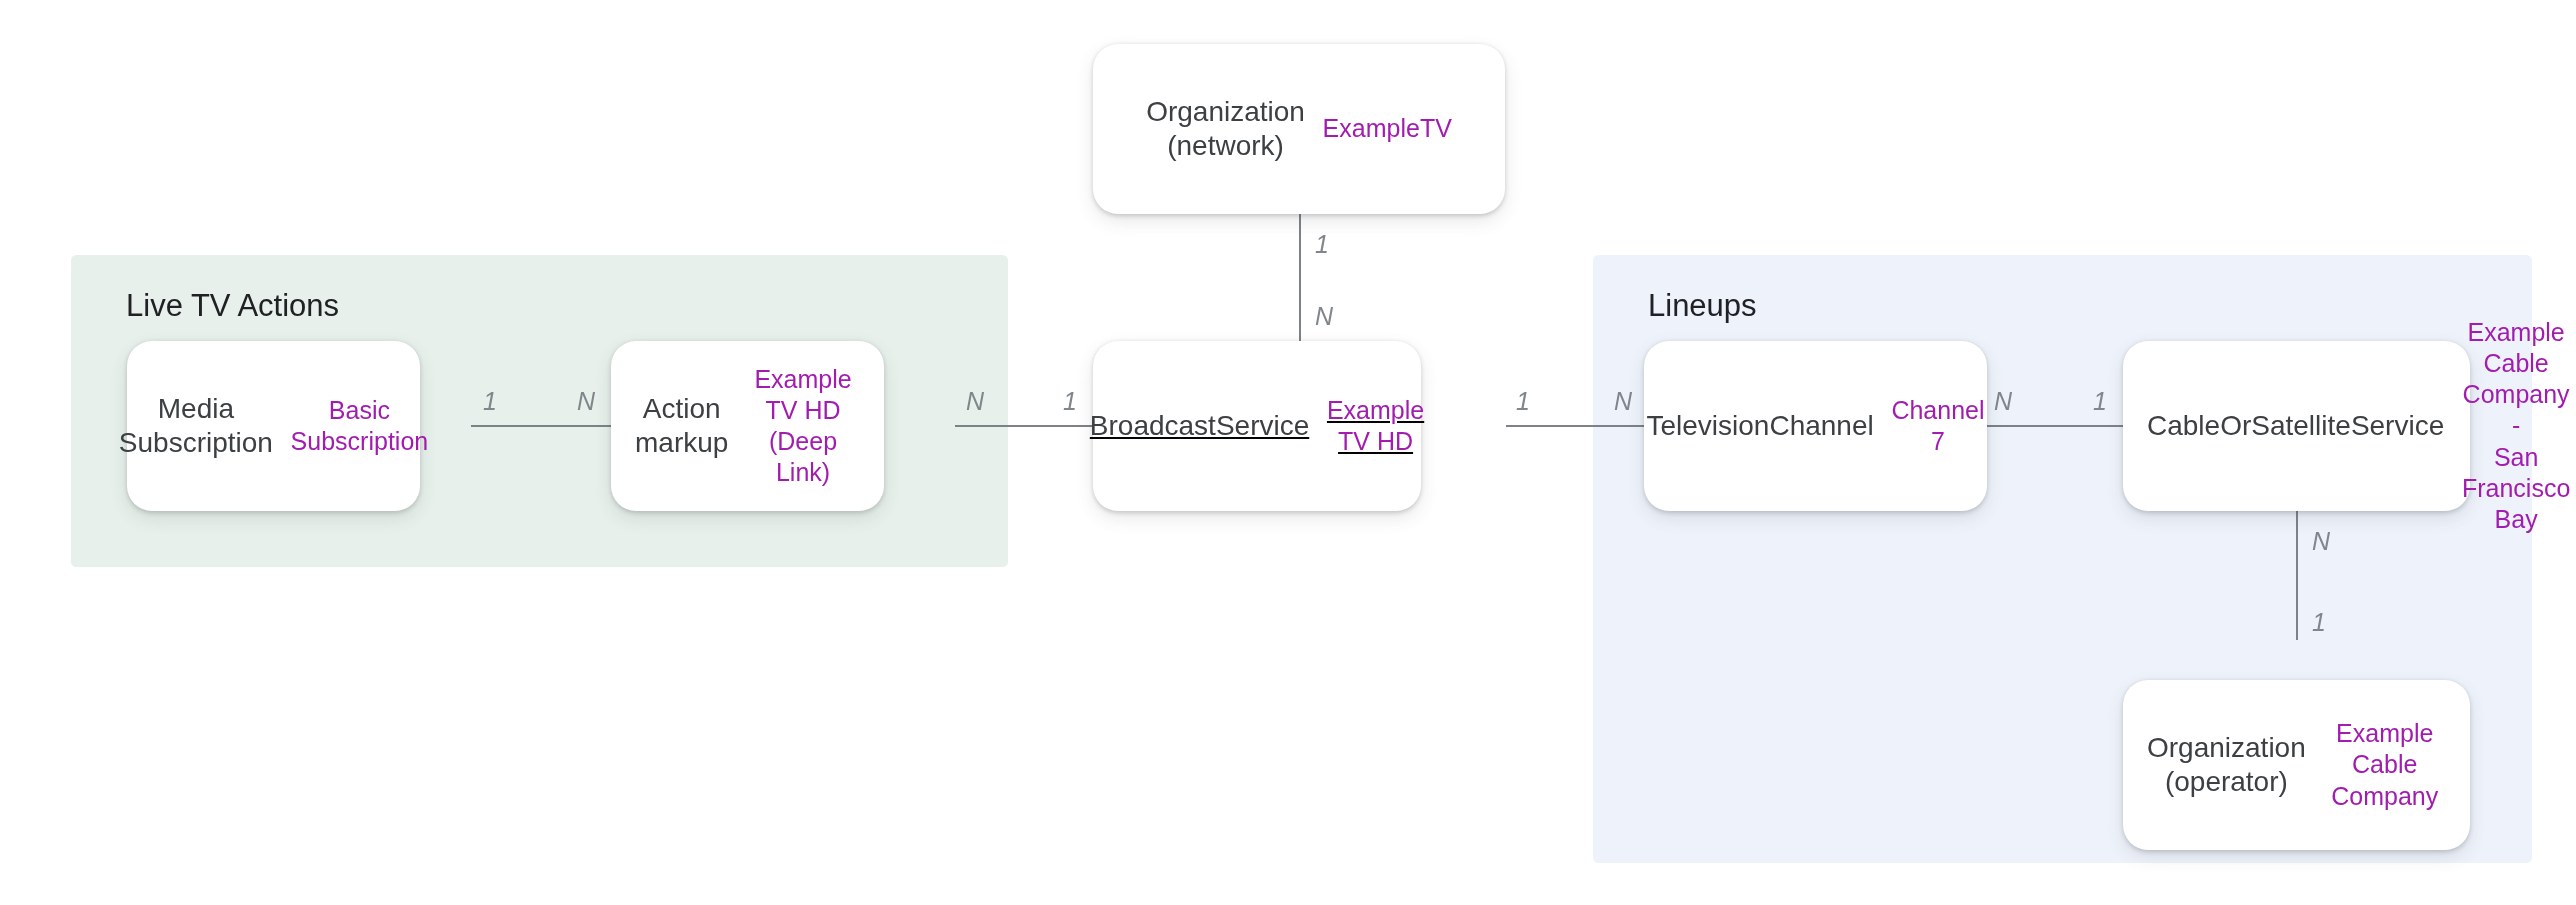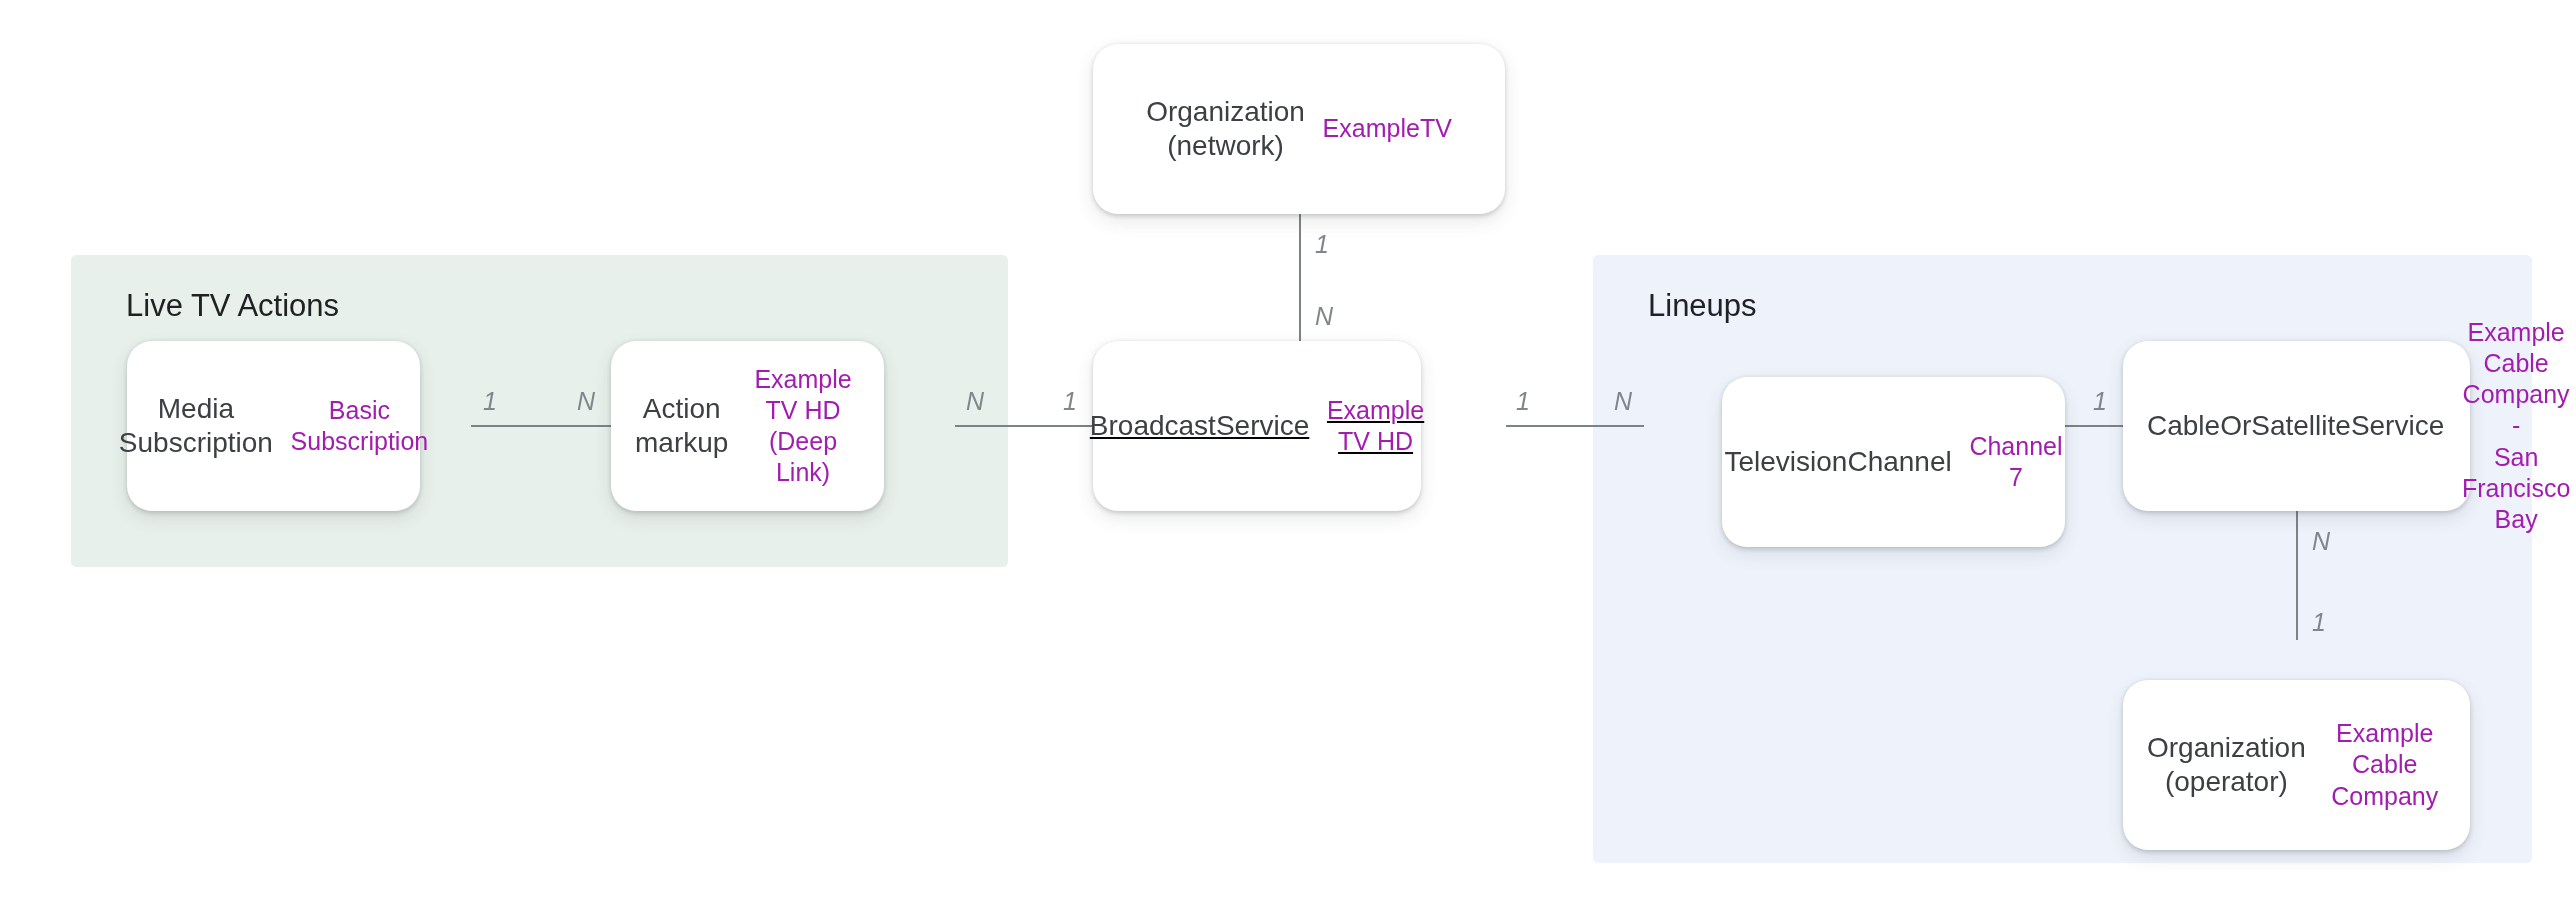--- a/index.html
+++ b/index.html
@@ -123,21 +123,21 @@
   <div class="node" style="left:611px; top:341px; width:273px; height:170px;">
     <div class="node-title">Action markup</div>
     <div class="node-subtitle">Example TV HD (Deep Link)</div>
   </div>
 
   <div class="node" style="left:1093px; top:341px; width:328px; height:170px;text-decoration:underline;">
     <div class="node-title">BroadcastService</div>
     <div class="node-subtitle">Example TV HD</div>
   </div>
 
-  <div class="node" style="left:1722px; top:341px; width:343px; height:170px;margin-top:36px;">
+  <div class="node" style="left:1644px; top:341px; width:343px; height:170px;">
     <div class="node-title">TelevisionChannel</div>
     <div class="node-subtitle">Channel 7</div>
   </div>
 
   <div class="node" style="left:2123px; top:341px; width:347px; height:170px;justify-content:space-between;">
     <div class="node-title">CableOrSatelliteService</div>
     <div class="node-subtitle">Example Cable Company -
 San Francisco Bay</div>
   </div>
 

